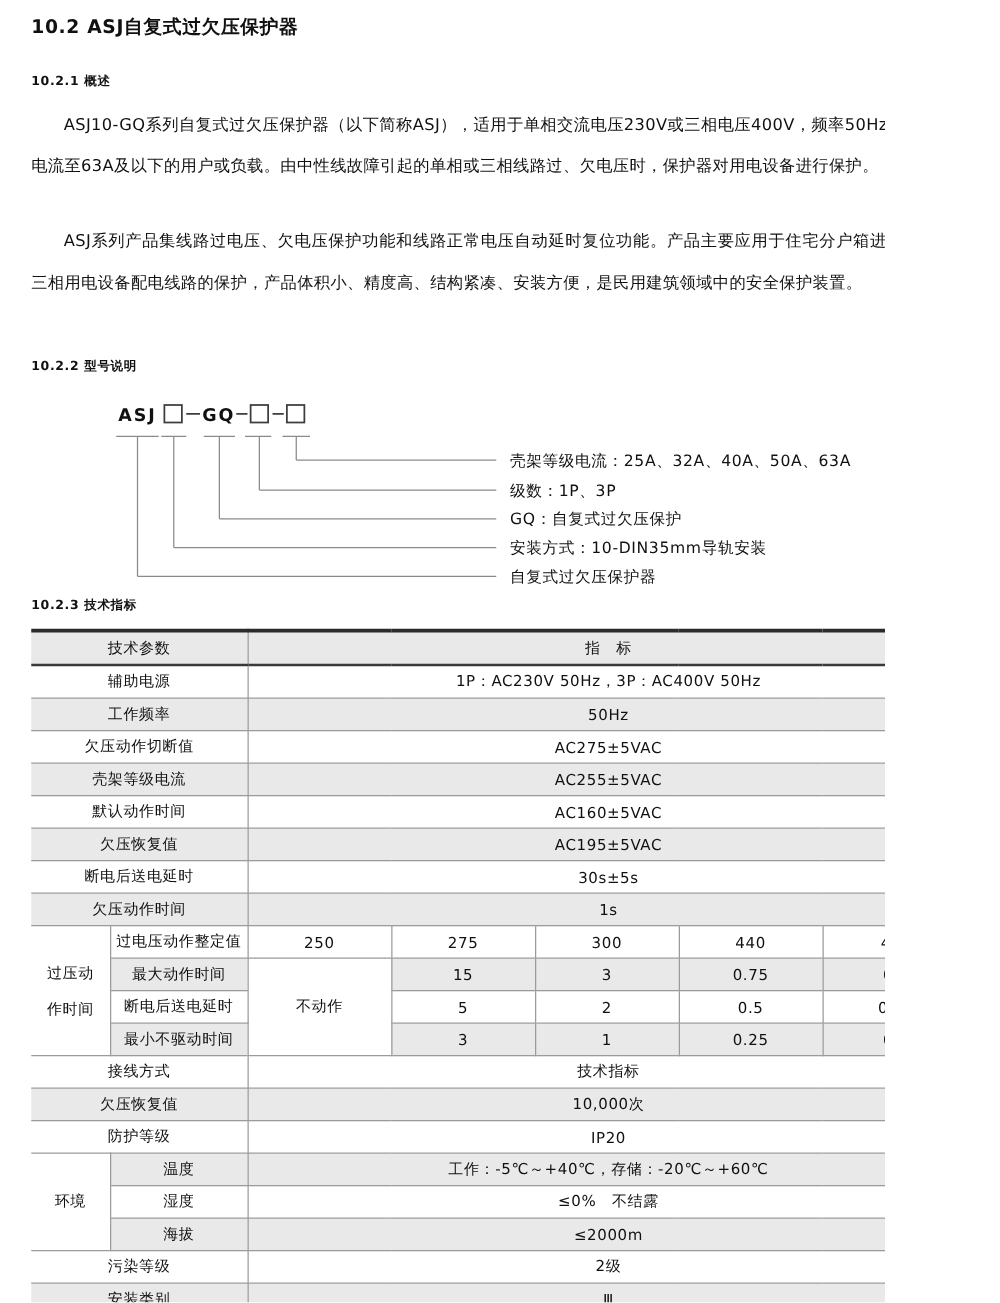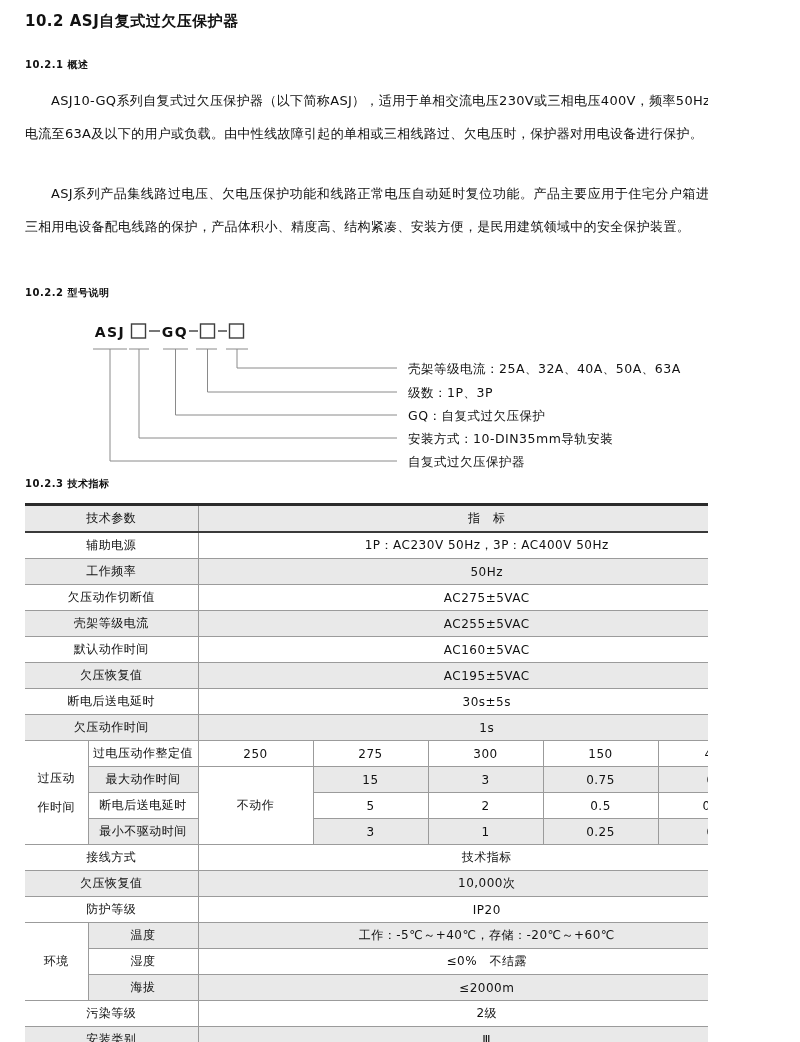--- a/index.html
+++ b/index.html
@@ -132,21 +132,21 @@
         <td colspan="5">1s</td>
       </tr>
 
       <tr>
         <td class="rb grp" rowspan="4">过压动
 作时间</td>
         <td class="rb">过电压动作整定值</td>
         <td class="rb">250</td>
         <td class="rb">275</td>
         <td class="rb">300</td>
-        <td class="rb">150</td>
+        <td class="rb">440</td>
         <td>400</td>
       </tr>
       <tr class="shade">
         <td class="rb">最大动作时间</td>
         <td class="rb noact" rowspan="3">不动作</td>
         <td class="rb">15</td>
         <td class="rb">3</td>
         <td class="rb">0.75</td>
         <td>0.2</td>
       </tr>

